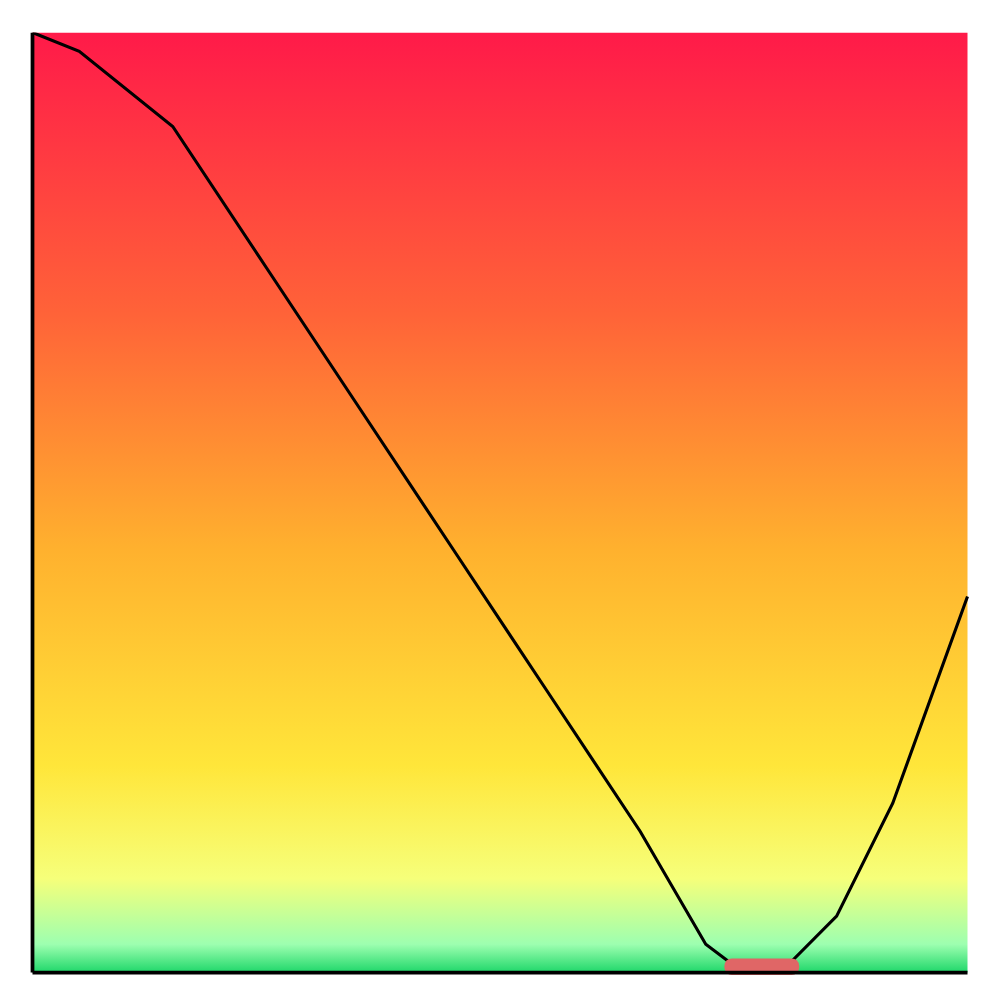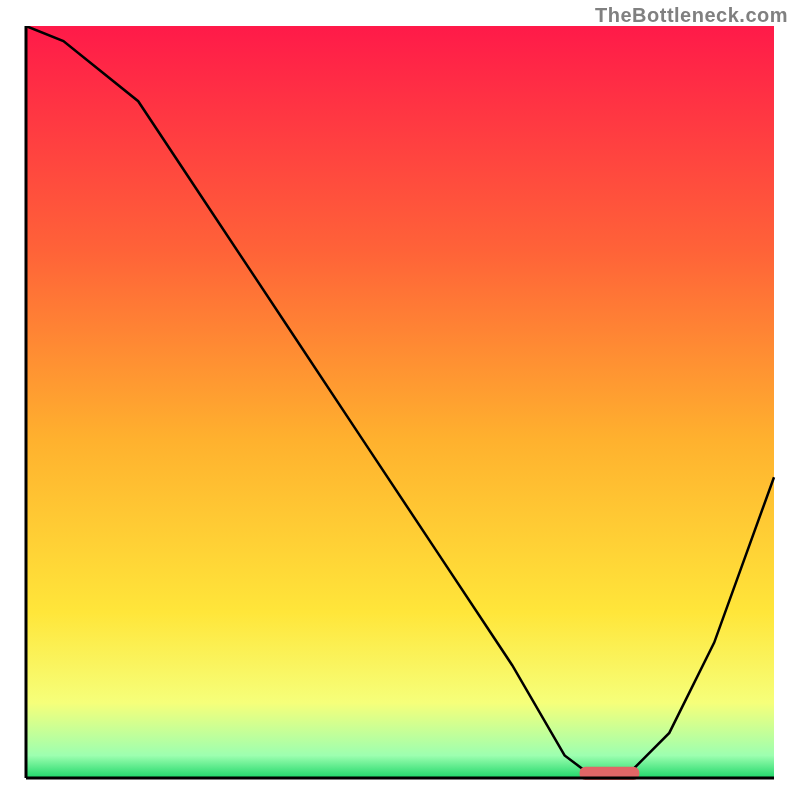--- a/index.html
+++ b/index.html
@@ -3,21 +3,20 @@
 <meta charset="utf-8">
 <style>
   html,body{margin:0;padding:0;width:800px;height:800px;overflow:hidden;background:#fff;font-family:Arial,Helvetica,sans-serif}
   .wrap{position:relative;width:800px;height:800px}
   .brand{position:absolute;top:4px;right:12px;font-size:20px;font-weight:bold;color:#808080;letter-spacing:0.5px}
   svg{position:absolute;top:26px;left:20px}
 </style>
 </head>
 <body>
 <div class="wrap">
-  <div class="brand">TheBottleneck.com</div>
   <svg id="chart" width="760" height="764">
     <defs>
       <linearGradient id="bg" x1="0" y1="0" x2="0" y2="1">
         <stop id="g0" offset="0%" stop-color="#ff1a49"></stop>
         <stop id="g1" offset="30%" stop-color="#ff6338"></stop>
         <stop id="g2" offset="55%" stop-color="#ffb12e"></stop>
         <stop id="g3" offset="78%" stop-color="#ffe63a"></stop>
         <stop id="g4" offset="90%" stop-color="#f6ff7a"></stop>
         <stop id="g5" offset="97%" stop-color="#9dffb0"></stop>
         <stop id="g6" offset="100%" stop-color="#1fd76a"></stop>

